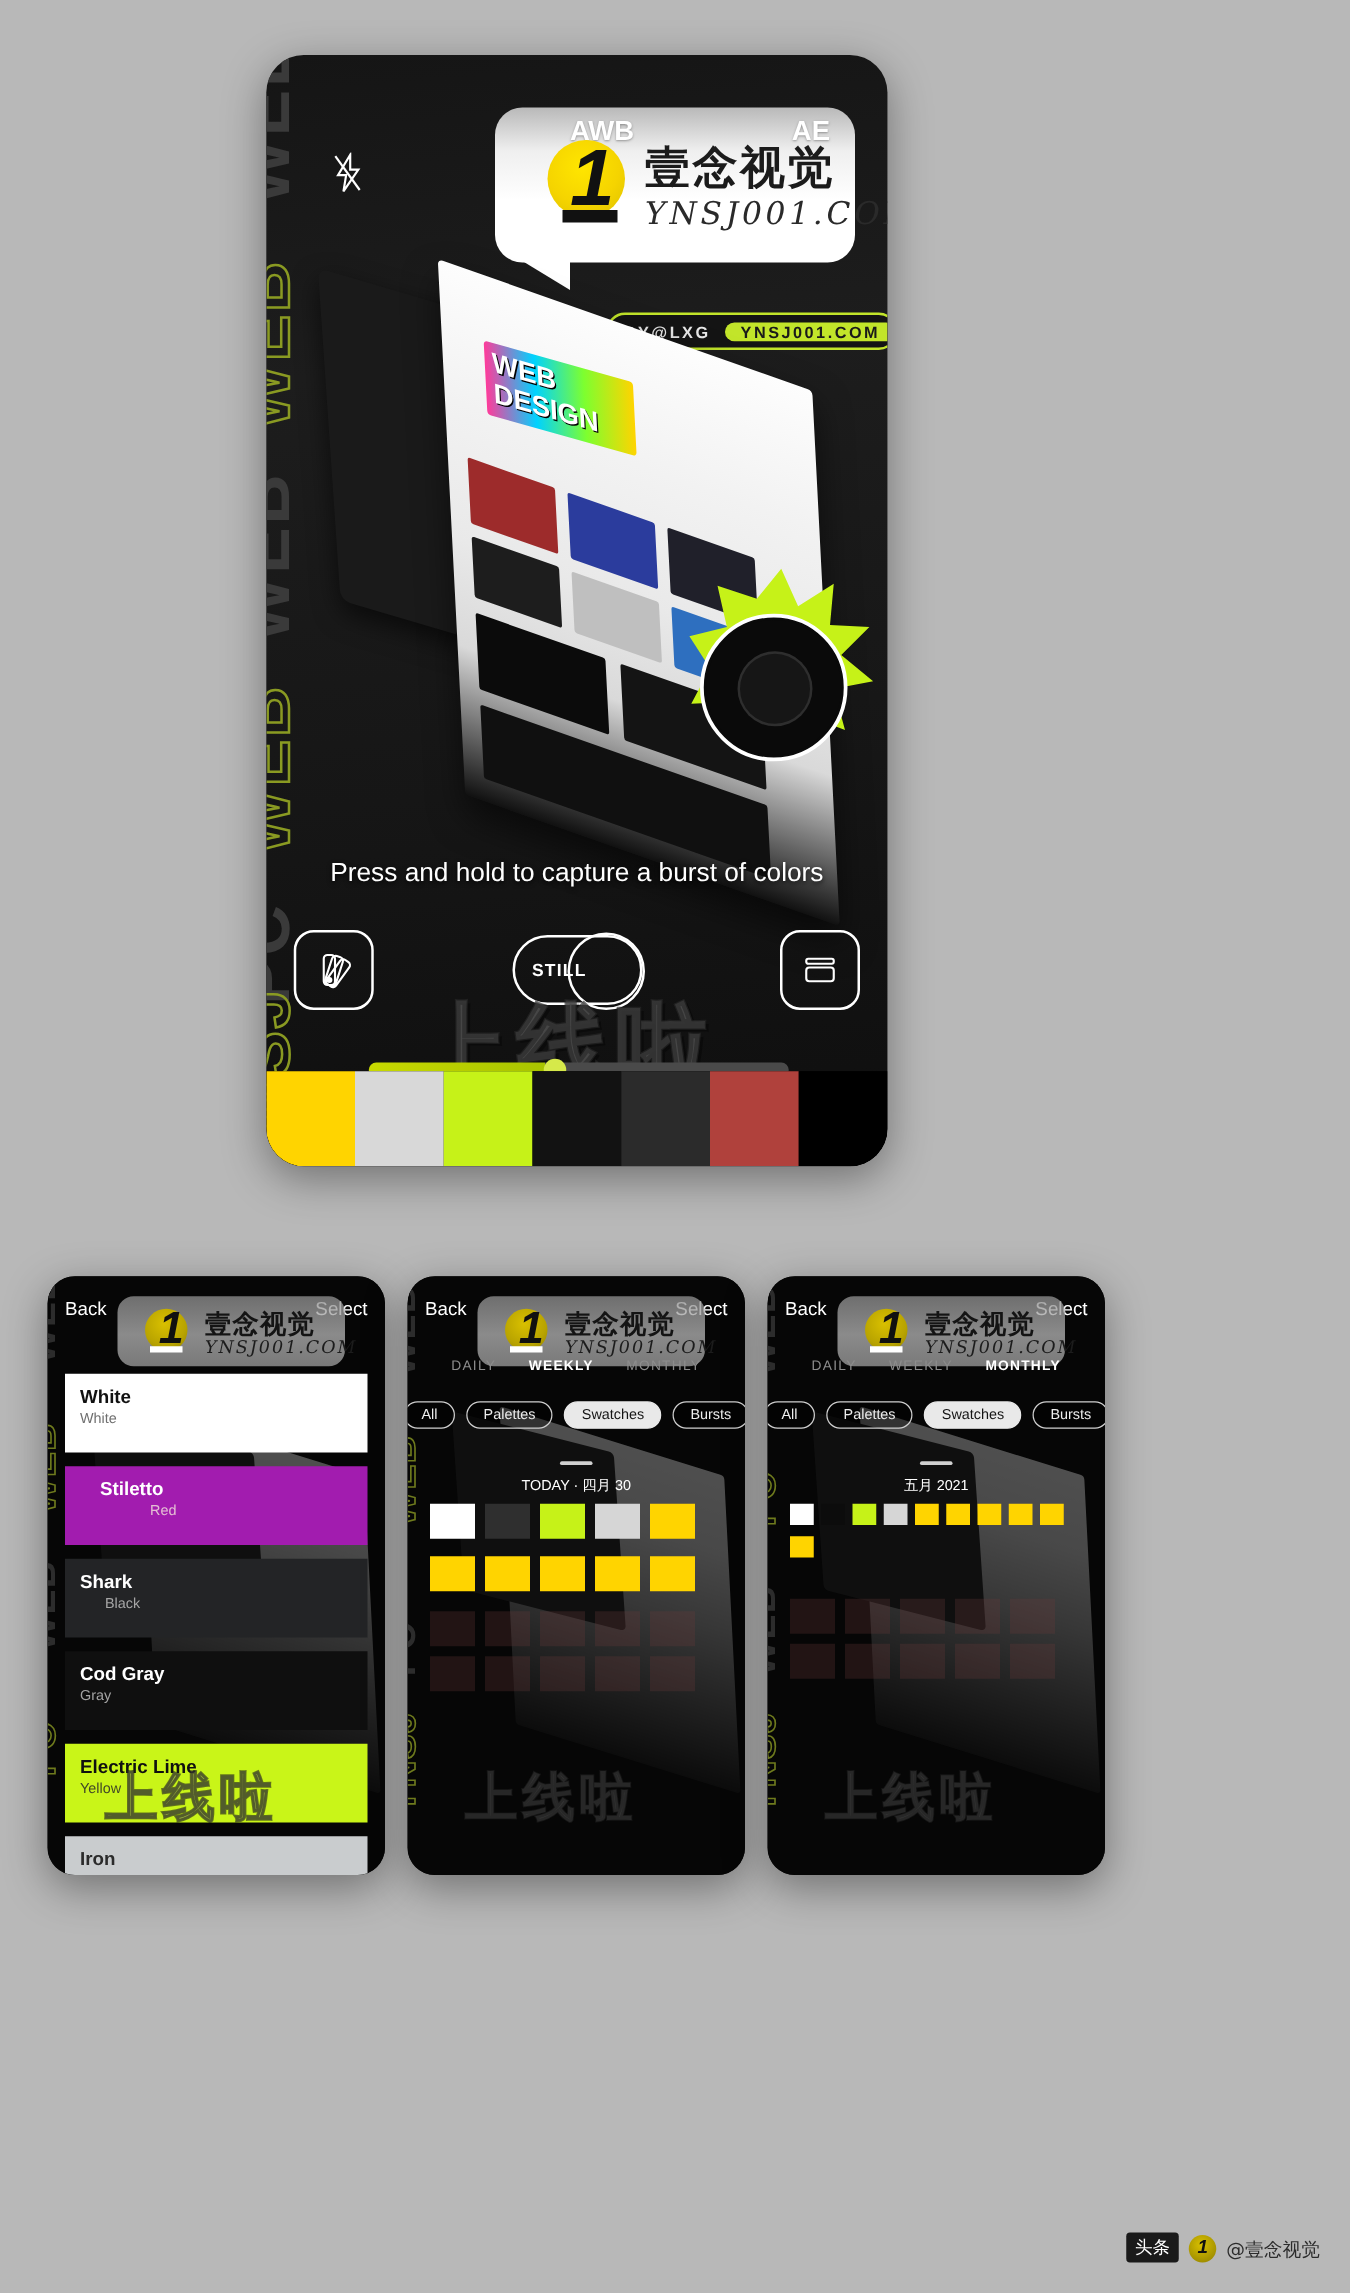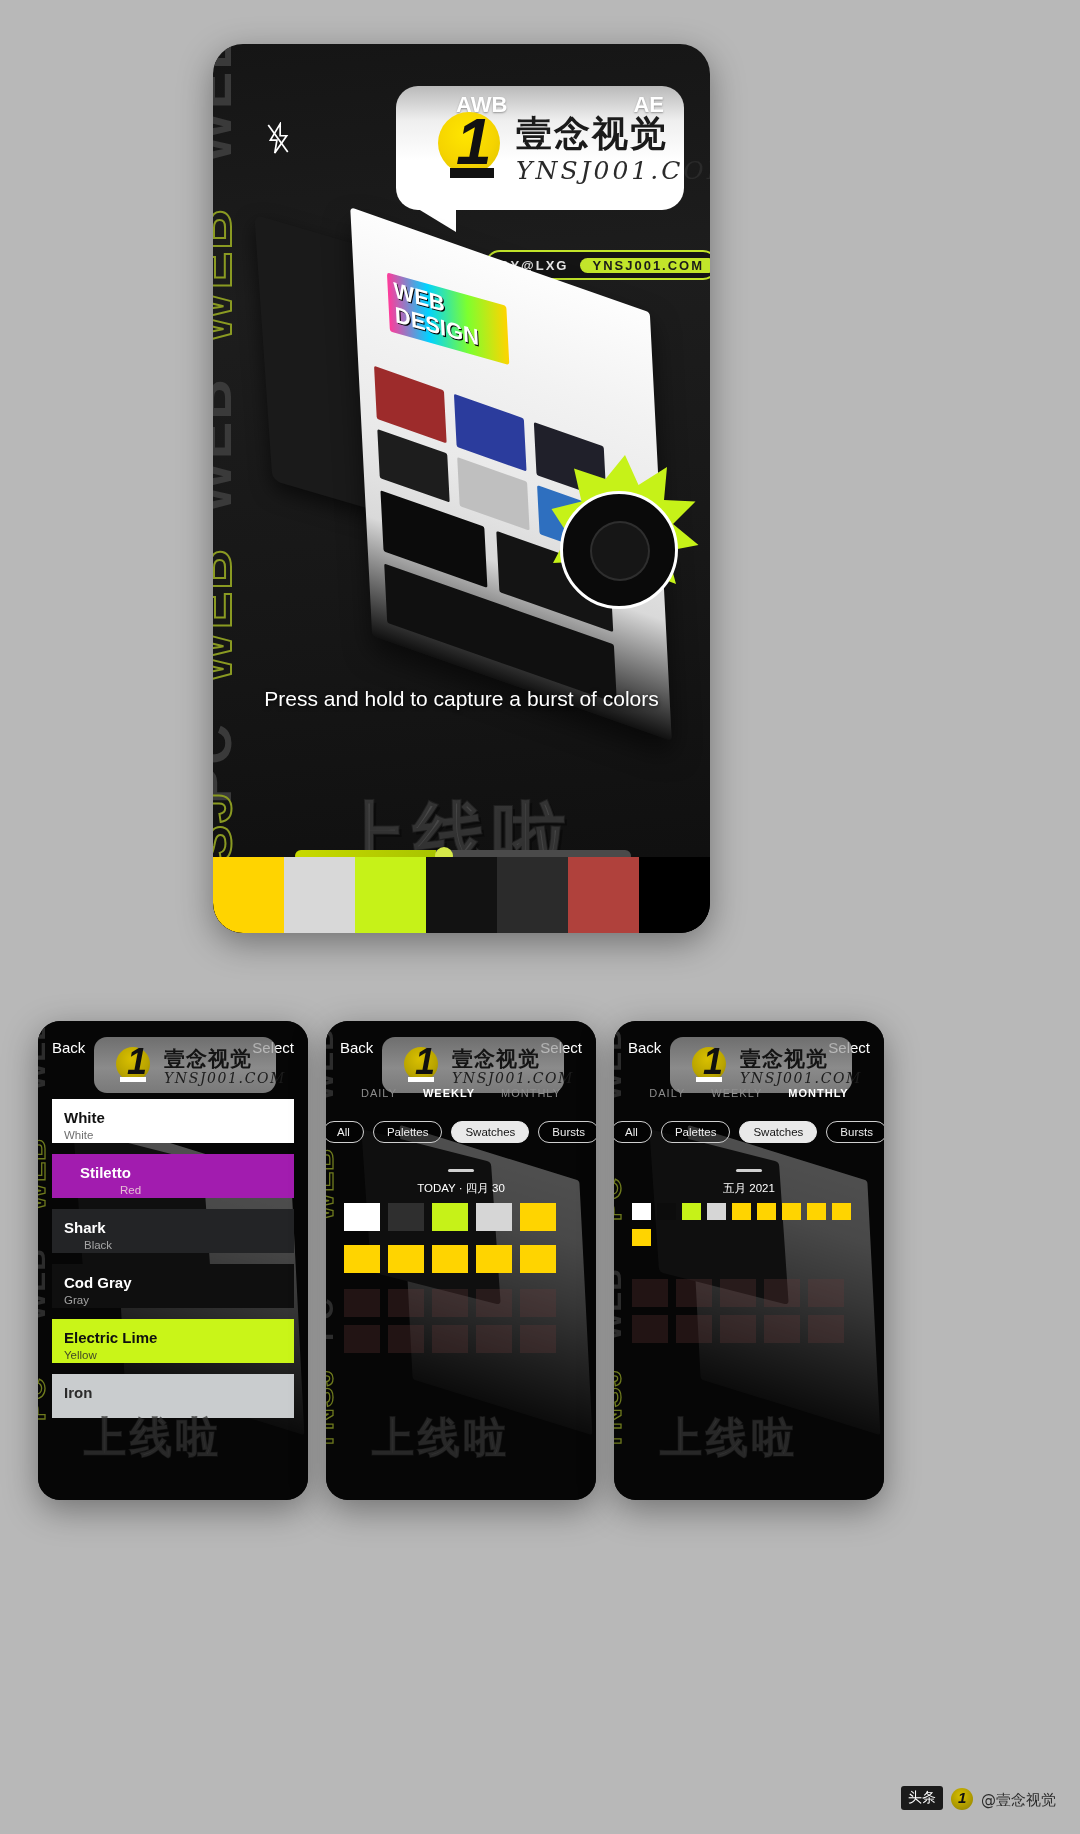--- a/index.html
+++ b/index.html
@@ -239,21 +239,21 @@
 
   .sm-cnhead{
     position:absolute; left:46px; bottom:34px;
     font-family:"DejaVu Sans",sans-serif; font-size:42px; font-weight:800; letter-spacing:4px;
     color:rgba(110,110,110,.45); -webkit-text-stroke:1.4px rgba(30,30,30,.6);
   }
 
   
   .clist{ position:absolute; left:14px; right:14px; top:78px; }
   .crow{
-    height:44px; padding:9px 12px 0 12px; margin-bottom:11px;
+    height:63px; padding:9px 12px 0 12px; margin-bottom:11px;
   }
   .crow .nm{ font-size:15px; font-weight:700; line-height:19px; }
   .crow .fam{ font-size:11.5px; line-height:16px; opacity:.85; }
 
   
   .daytabs{ position:absolute; left:0; right:0; top:66px; display:flex; justify-content:center; gap:26px; }
   .daytabs span{ font-size:11px; letter-spacing:1px; }
   .daytab-off{ color:#8d8d8d; }
   .daytab-on{ color:#fff; font-weight:700; }
 
@@ -353,20 +353,44 @@
       <svg class="nice-poly" viewBox="0 0 100 100">
         <polygon points="50,2 59,22 78,10 76,32 97,33 82,48 99,62 78,66 84,88 63,80 55,99 42,82 25,95 22,73 2,74 12,55 1,38 21,33 16,11 37,18" fill="#c6f218"></polygon>
       </svg>
       <span>NICE</span>
     </div>
 
     <div class="knob"></div>
 
     <div class="hint">Press and hold to capture a burst of colors</div>
 
+    <div class="ctl-row">
+      <div class="ctl-sq left">
+        <svg width="34" height="34" viewBox="0 0 34 34">
+          <g fill="none" stroke="#fff" stroke-width="1.7">
+            <rect x="9" y="5" width="9" height="24" rx="3"></rect>
+            <rect x="9" y="5" width="9" height="24" rx="3" transform="rotate(18 13 29)"></rect>
+            <rect x="9" y="5" width="9" height="24" rx="3" transform="rotate(36 13 29)"></rect>
+          </g>
+          <circle cx="13.5" cy="25" r="2.4" fill="#fff"></circle>
+        </svg>
+      </div>
+
+      <div class="shutter-pill">
+        <div class="lbl">STILL</div>
+        <div class="circ"></div>
+      </div>
+
+      <div class="ctl-sq right">
+        <svg width="32" height="32" viewBox="0 0 32 32">
+          <rect x="5" y="7" width="22" height="4" rx="1.6" fill="none" stroke="#fff" stroke-width="1.7"></rect>
+          <rect x="5" y="14" width="22" height="11" rx="2.4" fill="none" stroke="#fff" stroke-width="1.7"></rect>
+        </svg>
+      </div>
+    </div>
 
     <div class="cnhead">上线啦</div>
 
     <div class="slider" style="background: linear-gradient(90deg, rgb(200, 217, 0) 0%, rgb(168, 196, 0) 42%, rgb(74, 74, 74) 42%, rgb(74, 74, 74) 100%);">
       <div class="knobdot"></div>
     </div>
 
     <div class="swatch-strip" id="hero-strip">
         <div style="background: rgb(255, 212, 0);"></div>
         <div style="background: rgb(216, 216, 216);"></div>

